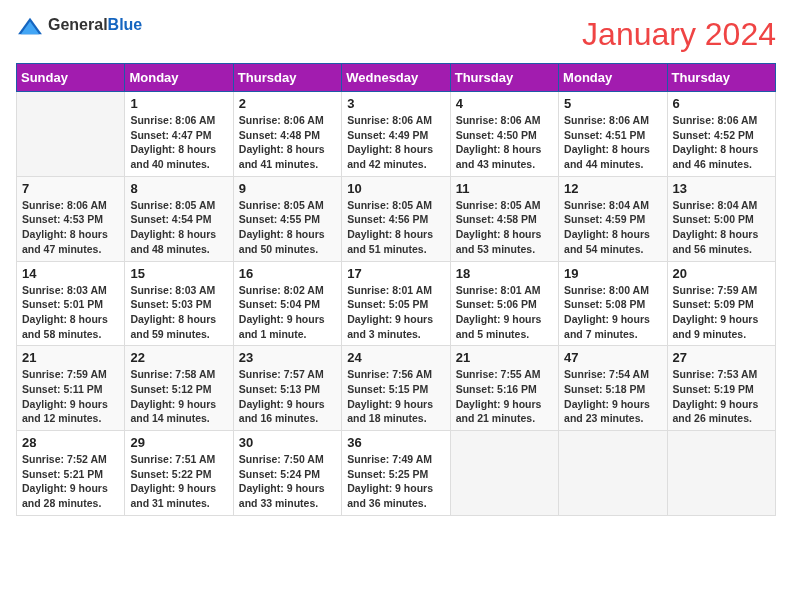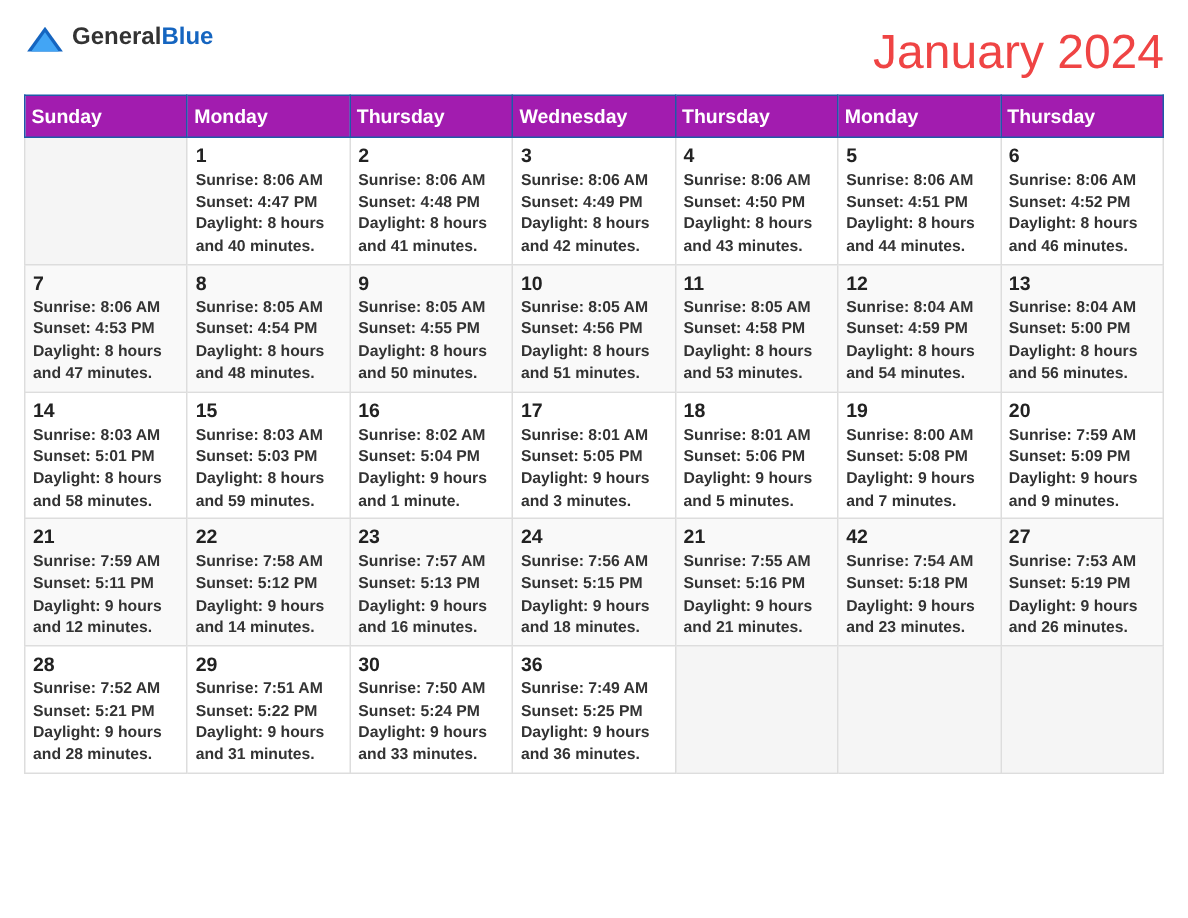--- a/index.html
+++ b/index.html
@@ -215,21 +215,21 @@
         </td>
         <td>
           <span class="day-number">24</span>
           <div class="day-info">Sunrise: 7:56 AM<br>Sunset: 5:15 PM<br>Daylight: 9 hours<br>and 18 minutes.</div>
         </td>
         <td>
           <span class="day-number">21</span>
           <div class="day-info">Sunrise: 7:55 AM<br>Sunset: 5:16 PM<br>Daylight: 9 hours<br>and 21 minutes.</div>
         </td>
         <td>
-          <span class="day-number">42</span>
+          <span class="day-number">47</span>
           <div class="day-info">Sunrise: 7:54 AM<br>Sunset: 5:18 PM<br>Daylight: 9 hours<br>and 23 minutes.</div>
         </td>
         <td>
           <span class="day-number">27</span>
           <div class="day-info">Sunrise: 7:53 AM<br>Sunset: 5:19 PM<br>Daylight: 9 hours<br>and 26 minutes.</div>
         </td>
       </tr>
       <tr>
         <td>
           <span class="day-number">28</span>

